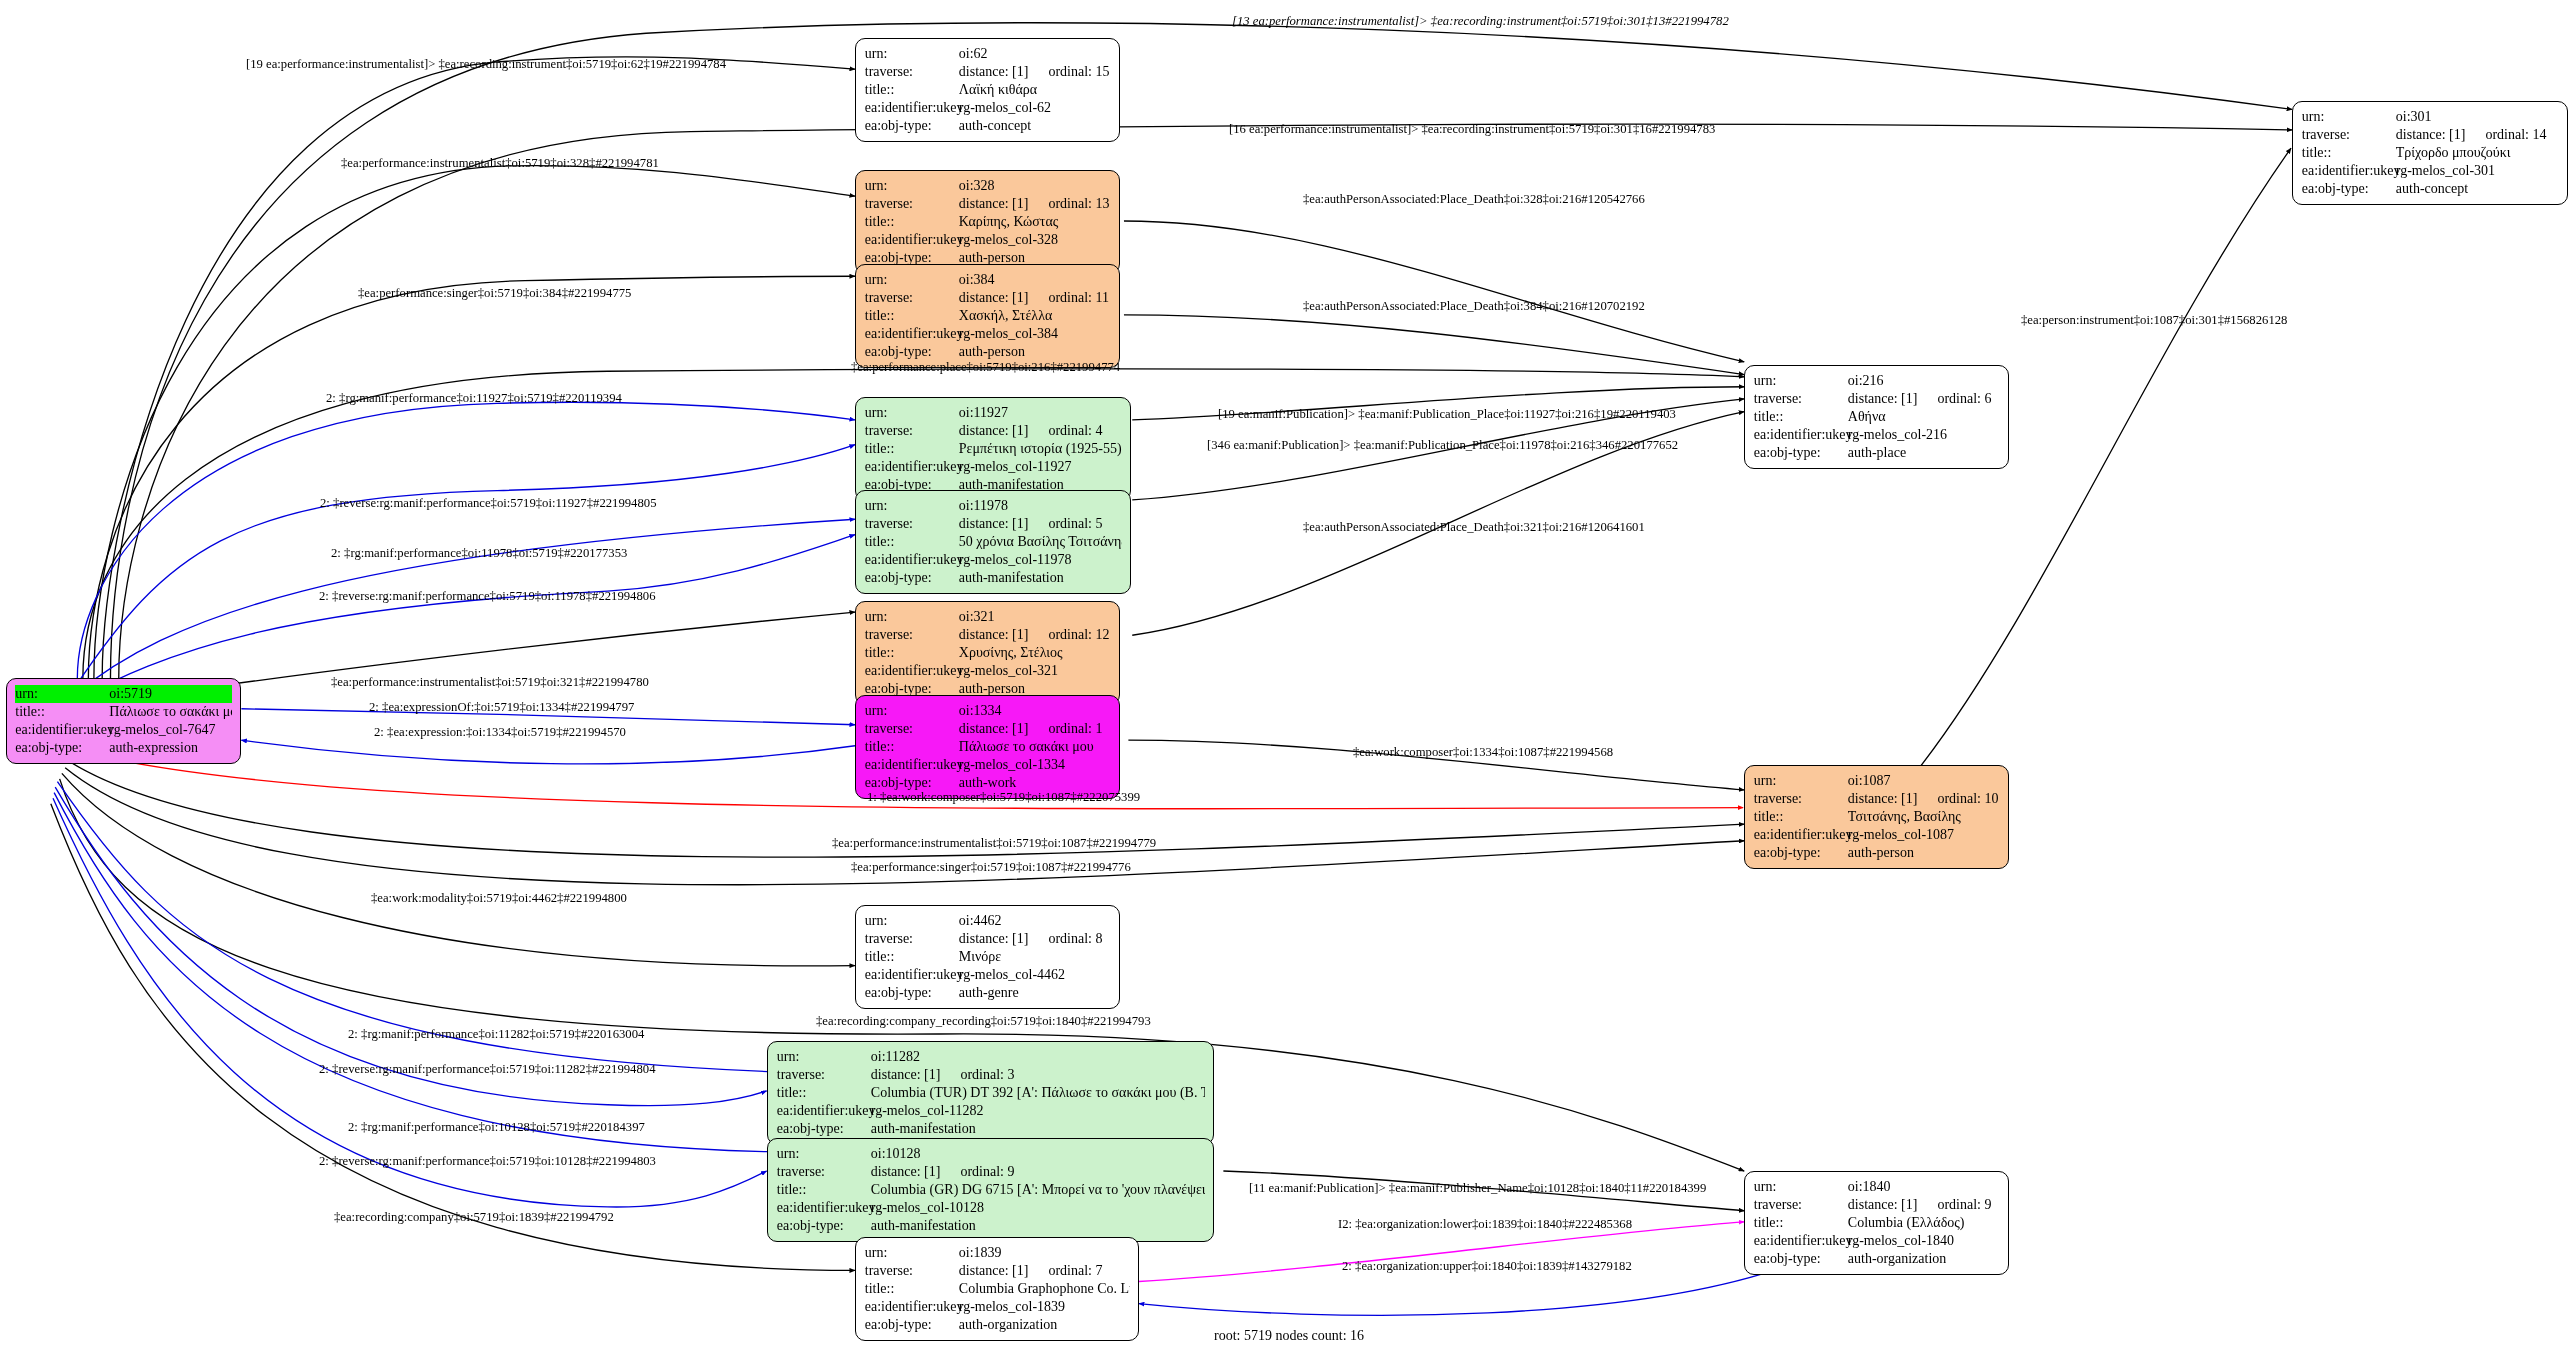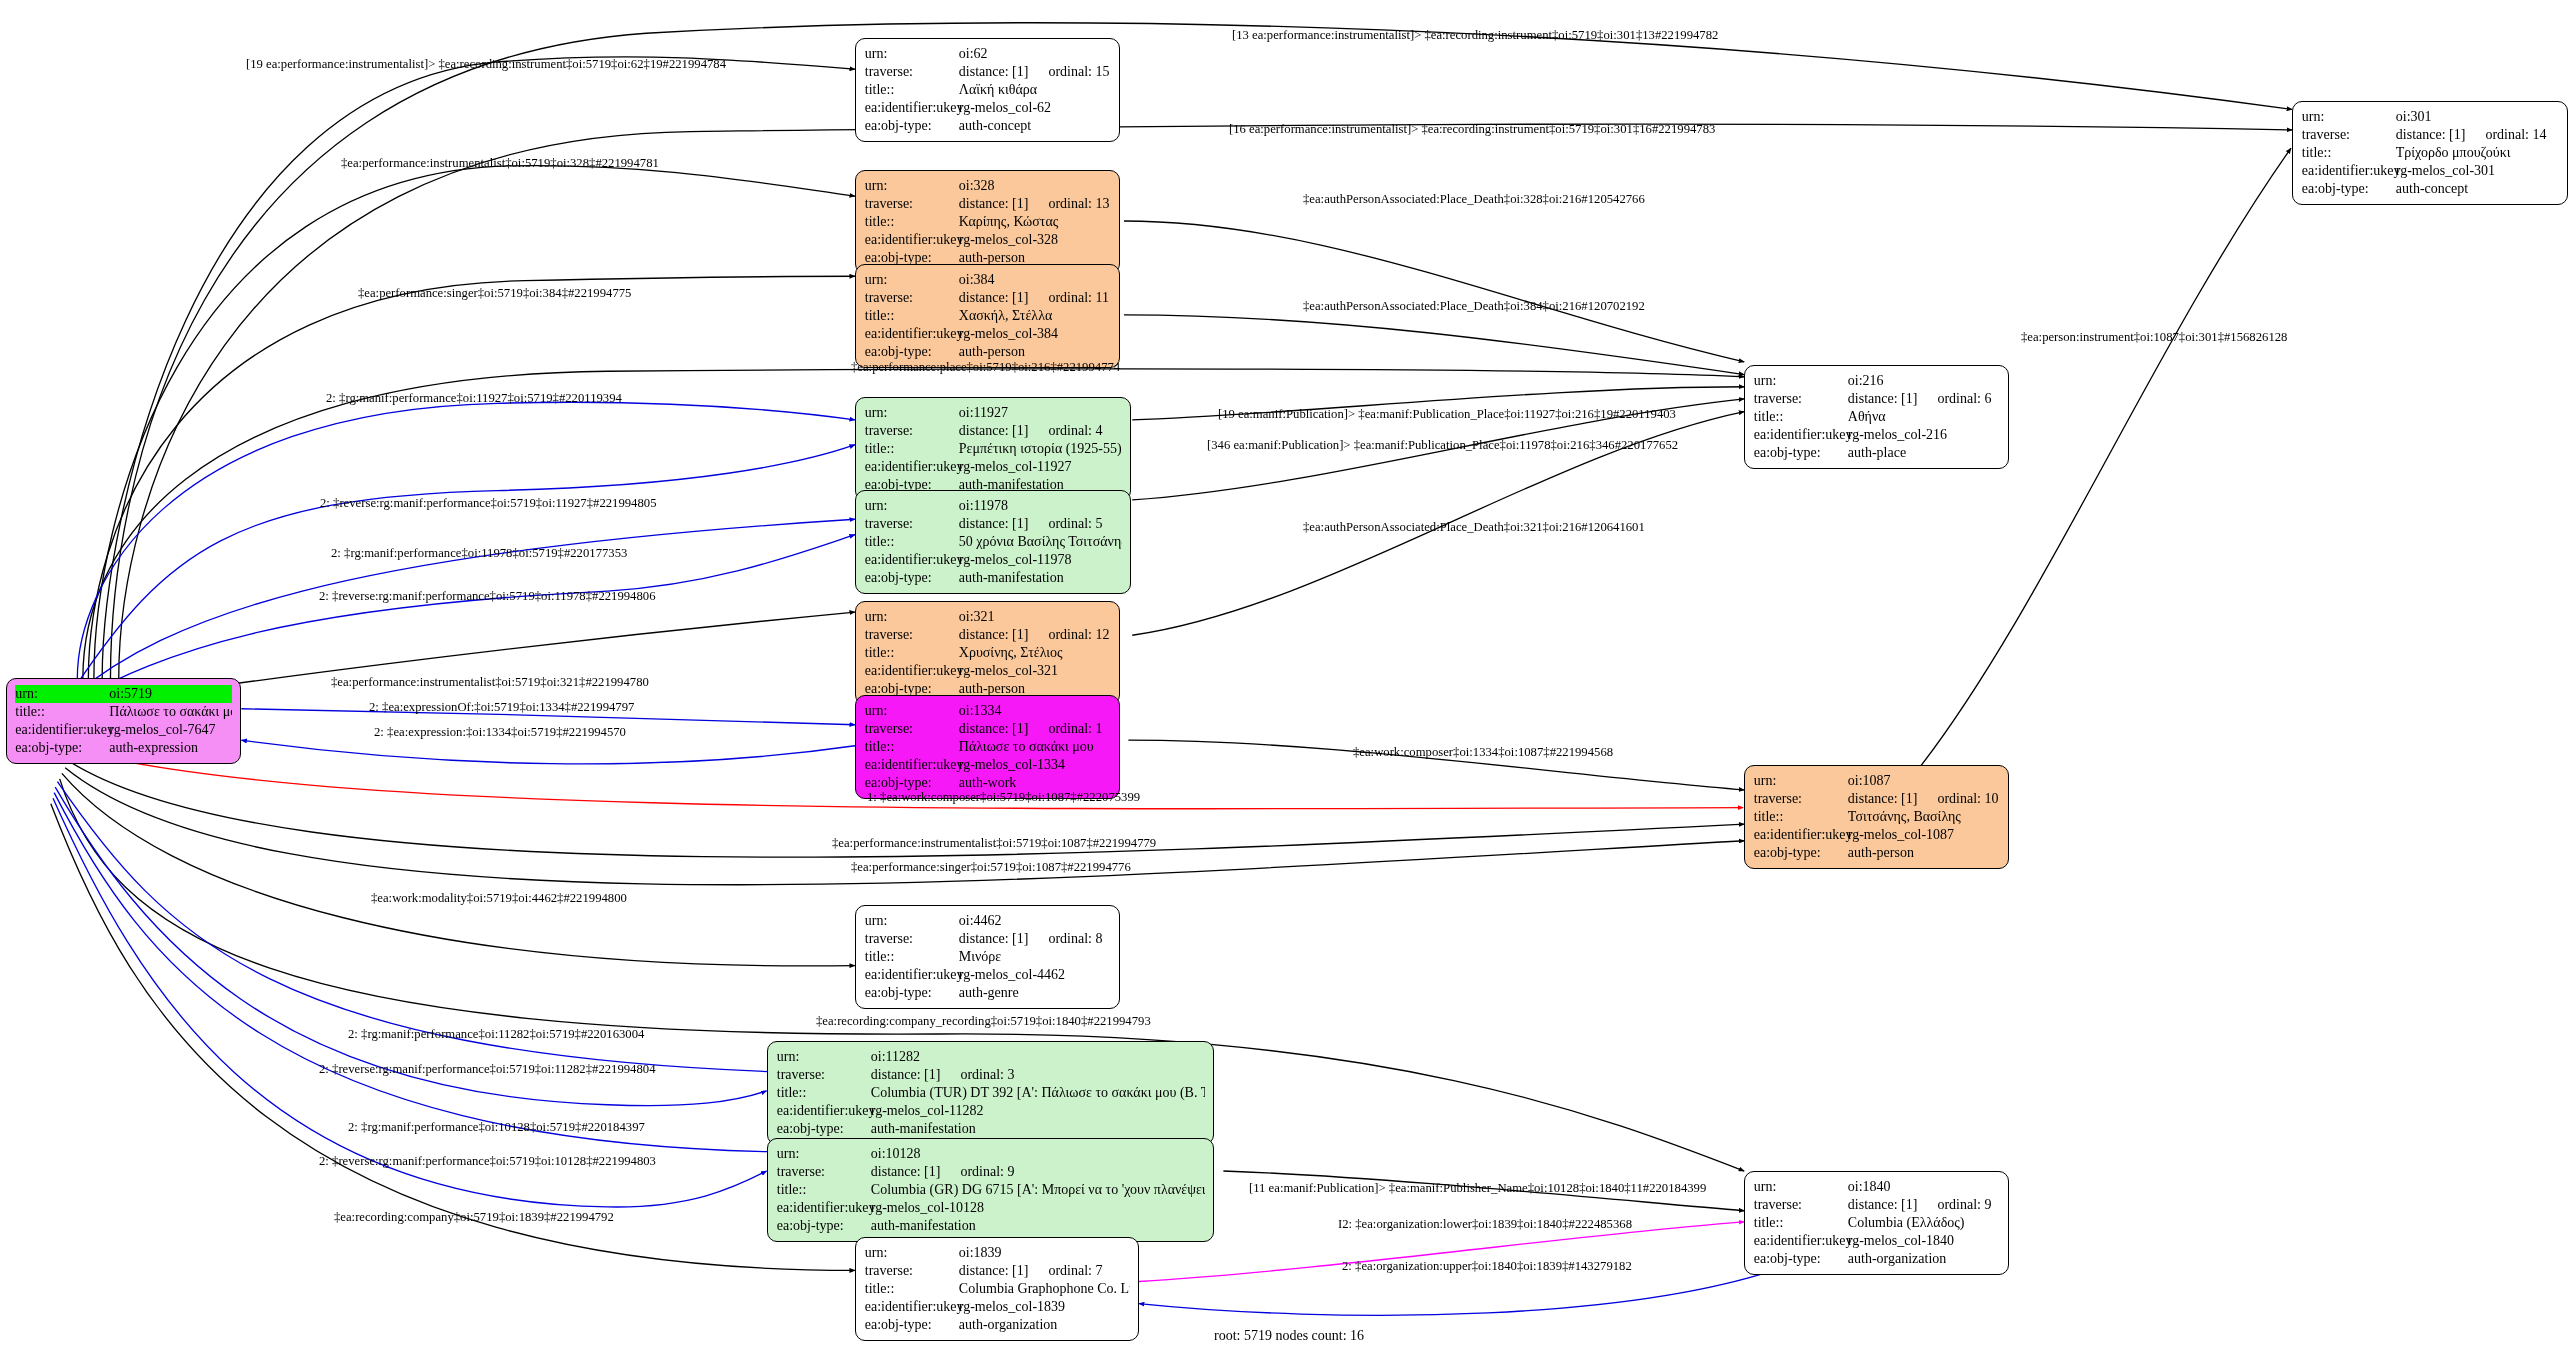--- a/index.html
+++ b/index.html
@@ -516,29 +516,29 @@
     <div class="node-row">
       <span class="k">ea:identifier:ukey</span>
       <span class="v">rg-melos_col-1840</span>
     </div>
     <div class="node-row">
       <span class="k">ea:obj-type:</span>
       <span class="v">auth-organization</span>
     </div>
   </div>
 
-  <div class="elabel" style="left:1232px; top:29px;">[13 ea:performance:instrumentalist]&gt; ‡ea:recording:instrument‡oi:5719‡oi:301‡13#221994782</div>
+  <div class="elabel" style="left:1232px; top:15px;font-style:italic;">[13 ea:performance:instrumentalist]&gt; ‡ea:recording:instrument‡oi:5719‡oi:301‡13#221994782</div>
   <div class="elabel" style="left:246px;  top:58px;">[19 ea:performance:instrumentalist]&gt; ‡ea:recording:instrument‡oi:5719‡oi:62‡19#221994784</div>
   <div class="elabel" style="left:1229px; top:123px;">[16 ea:performance:instrumentalist]&gt; ‡ea:recording:instrument‡oi:5719‡oi:301‡16#221994783</div>
   <div class="elabel" style="left:341px;  top:157px;">‡ea:performance:instrumentalist‡oi:5719‡oi:328‡#221994781</div>
   <div class="elabel" style="left:1303px; top:193px;">‡ea:authPersonAssociated:Place_Death‡oi:328‡oi:216#120542766</div>
   <div class="elabel" style="left:358px;  top:287px;">‡ea:performance:singer‡oi:5719‡oi:384‡#221994775</div>
   <div class="elabel" style="left:1303px; top:300px;">‡ea:authPersonAssociated:Place_Death‡oi:384‡oi:216#120702192</div>
   <div class="elabel" style="left:851px; top:361px;">‡ea:performance:place‡oi:5719‡oi:216‡#221994774</div>
-  <div class="elabel" style="left:2021px; top:331px;">‡ea:person:instrument‡oi:1087‡oi:301‡#156826128</div>
+  <div class="elabel" style="left:2021px; top:314px;">‡ea:person:instrument‡oi:1087‡oi:301‡#156826128</div>
   <div class="elabel" style="left:326px;  top:392px;">2: ‡rg:manif:performance‡oi:11927‡oi:5719‡#220119394</div>
   <div class="elabel" style="left:1218px; top:408px;">[19 ea:manif:Publication]&gt; ‡ea:manif:Publication_Place‡oi:11927‡oi:216‡19#220119403</div>
   <div class="elabel" style="left:1207px; top:439px;">[346 ea:manif:Publication]&gt; ‡ea:manif:Publication_Place‡oi:11978‡oi:216‡346#220177652</div>
   <div class="elabel" style="left:320px;  top:497px;">2: ‡reverse:rg:manif:performance‡oi:5719‡oi:11927‡#221994805</div>
   <div class="elabel" style="left:331px;  top:547px;">2: ‡rg:manif:performance‡oi:11978‡oi:5719‡#220177353</div>
   <div class="elabel" style="left:1303px; top:521px;">‡ea:authPersonAssociated:Place_Death‡oi:321‡oi:216#120641601</div>
   <div class="elabel" style="left:319px;  top:590px;">2: ‡reverse:rg:manif:performance‡oi:5719‡oi:11978‡#221994806</div>
   <div class="elabel" style="left:331px;  top:649px;margin-top:27px;">‡ea:performance:instrumentalist‡oi:5719‡oi:321‡#221994780</div>
   <div class="elabel" style="left:369px;  top:701px;">2: ‡ea:expressionOf:‡oi:5719‡oi:1334‡#221994797</div>
   <div class="elabel" style="left:374px;  top:726px;">2: ‡ea:expression:‡oi:1334‡oi:5719‡#221994570</div>

